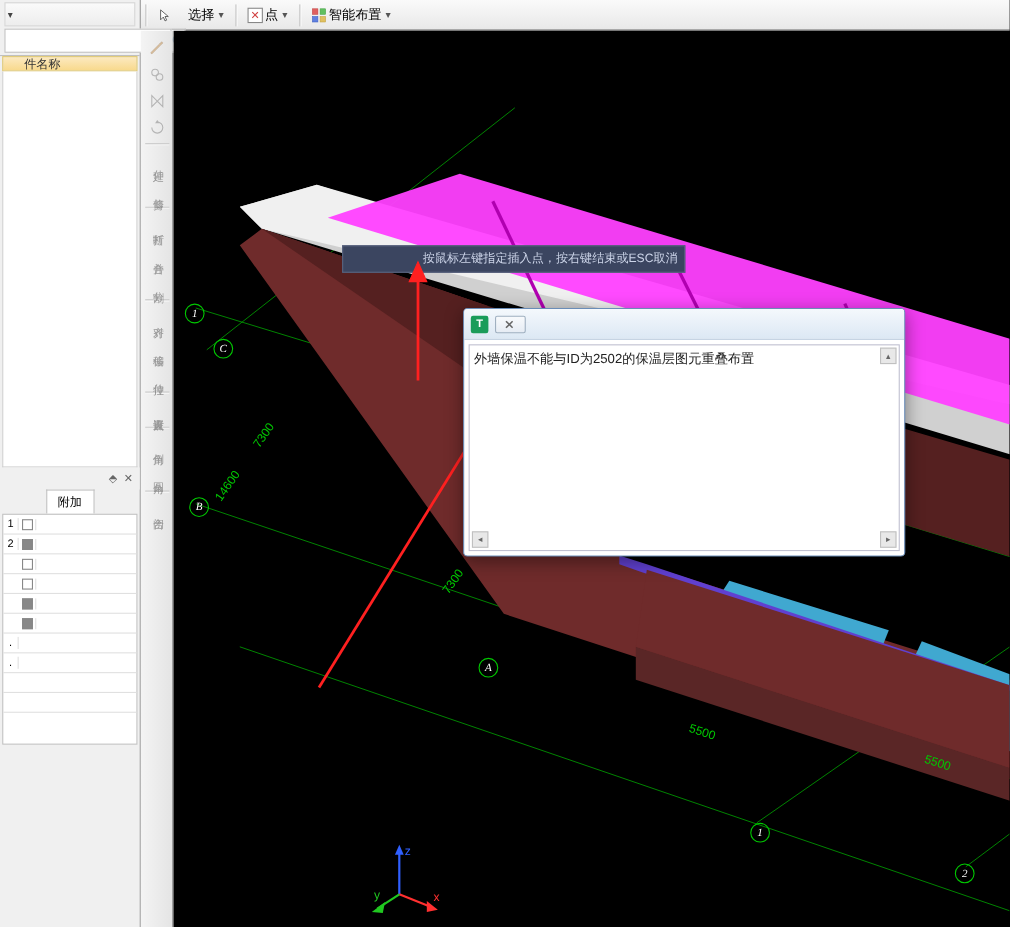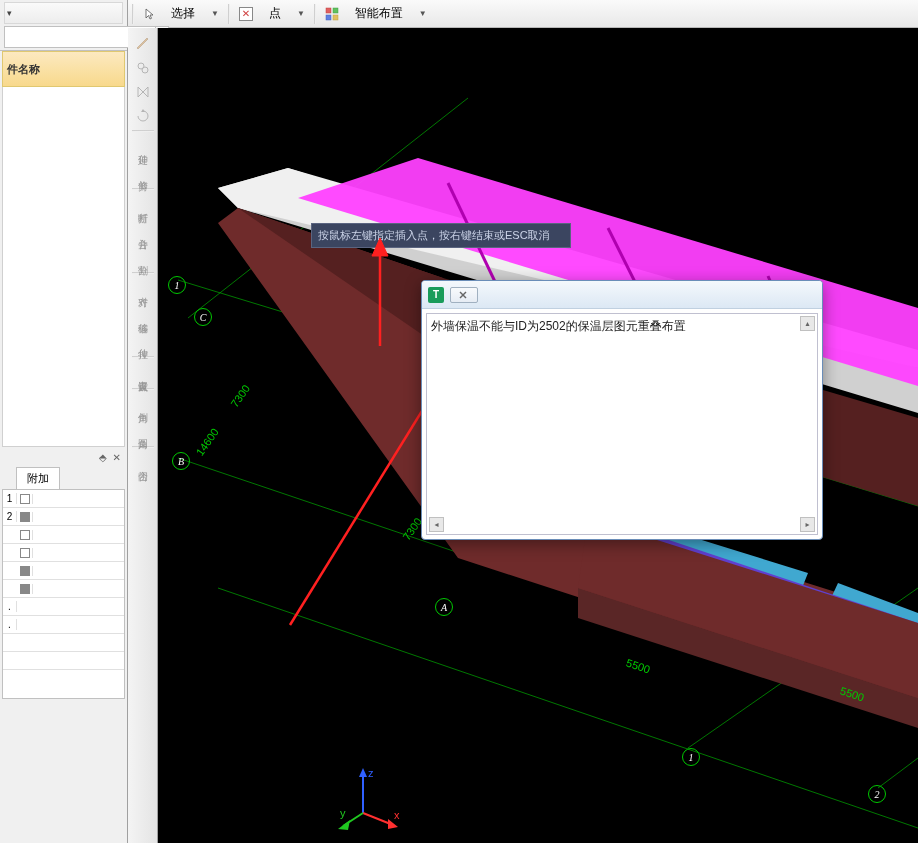--- a/index.html
+++ b/index.html
@@ -28,21 +28,21 @@
       gap: 4px;
     }
     .top-toolbar .divider {
       width: 2px;
       height: 20px;
       background: linear-gradient(to right, #c0c0c0, #fff);
     }
     .toolbar-btn {
       display: flex;
       align-items: center;
-      gap: 16px;
+      gap: 2px;
       padding: 2px 4px;
       cursor: pointer;
       border: 1px solid transparent;
       height: 22px;
     }
     .toolbar-btn .dropdown-arrow {
       font-size: 8px;
       color: #555;
     }
     .toolbar-icon {
@@ -110,30 +110,29 @@
       border: 1px solid #c0c0c0;
       border-left: none;
       background: linear-gradient(#fafafa, #ededed);
       display: flex;
       align-items: center;
       justify-content: center;
       cursor: pointer;
       color: #3670a8;
     }
     .header-bar {
-      height: 36px;
+      height: 14px;
       background: linear-gradient(#fce9c0, #f8d98c);
       border: 1px solid #e0c870;
       display: flex;
       align-items: center;
-      padding: 0 4px;
+      padding: 0 19px;
       font-size: 11px;
       color: #333;
       margin: 0 2px;
-      font-weight: bold;
     }
     .panel-fill {
       flex: 1;
       background: #fff;
       margin: 0 2px;
       border: 1px solid #d0d0d0;
       border-top: none;
     }
     .panel-fill.short {
       max-height: 360px;
@@ -144,21 +143,22 @@
       display: flex;
       align-items: center;
       justify-content: flex-end;
       padding: 0 6px;
       gap: 6px;
       font-size: 10px;
       color: #666;
     }
     .tab-row {
       display: flex;
-      margin: 0 16px;
+      margin: 0 0;
+      justify-content: center;
     }
     .tab {
       padding: 3px 10px;
       border: 1px solid #c0c0c0;
       background: #f4f4f4;
       font-size: 11px;
       cursor: pointer;
       border-bottom: none;
     }
     .tab.active {
@@ -252,27 +252,28 @@
       bottom: 0;
       background: #000;
       overflow: hidden;
     }
     
     
     .hint-tooltip {
       position: absolute;
       top: 223px;
       left: 311px;
-      width: 260px;
+      width: 312px;
       background: #3b4560;
       color: #ccd4e8;
       font-size: 11px;
       padding: 4px 6px;
       border: 1px solid #5a6480;
       line-height: 1.4;
+      text-align: right;
     }
     
     
     .dialog {
       position: absolute;
       top: 280px;
       left: 421px;
       width: 402px;
       background: #fff;
       border: 1px solid #6a8db8;
@@ -317,21 +318,21 @@
       justify-content: center;
       cursor: pointer;
       font-size: 10px;
       color: #555;
     }
     .dialog-body {
       padding: 4px;
     }
     .dialog-text {
       border: 1px solid #c0c0d0;
-      height: 222px;
+      height: 188px;
       padding: 4px;
       font-size: 12px;
       color: #222;
       position: relative;
     }
     .dialog-text .scroll-up, .dialog-text .scroll-l, .dialog-text .scroll-r {
       position: absolute;
       width: 15px;
       height: 15px;
       background: #e8e8e8;

